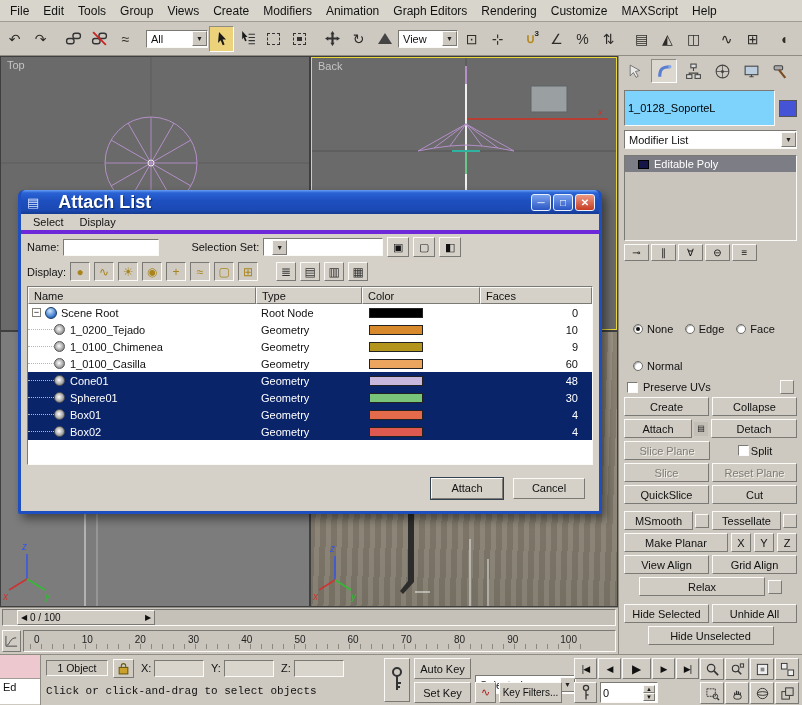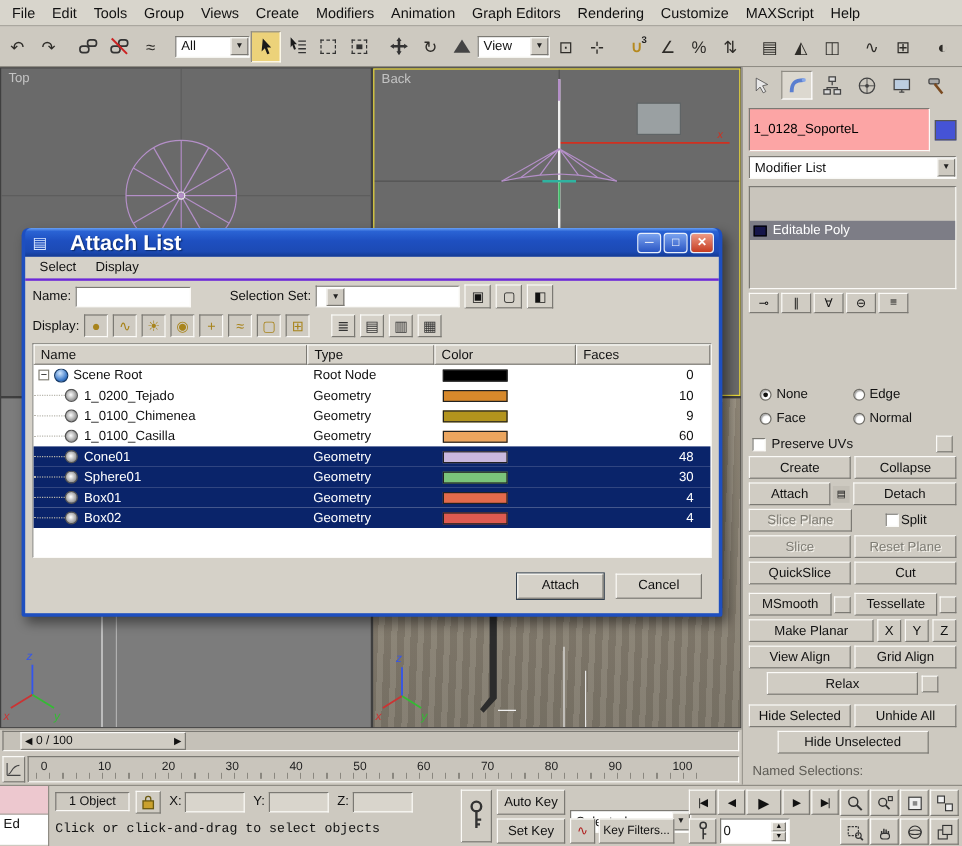--- a/index.html
+++ b/index.html
@@ -52,21 +52,21 @@
           background:#1e4fc0;padding:0 3px 3px;}
   #dlg-title{height:24px;border-radius:5px 5px 0 0;display:flex;align-items:center;padding:0 4px 0 6px;
       background:linear-gradient(180deg,#68a0f4 0%,#2a63d4 12%,#1e4fc0 45%,#1c4ab4 82%,#143a92 100%);}
   #dlg-title .ttl{color:#fff;font-weight:bold;font-size:18px;flex:1;margin-left:19px;text-shadow:1px 1px 1px #0a2a6a;}
   .dlg-ico{color:#d8e6ff;font-size:13px;line-height:13px;}
   .wbtn{width:20px;height:17px;border-radius:3px;border:1px solid #e9f0fc;display:flex;align-items:center;
         justify-content:center;color:#fff;font-size:10px;margin-left:2px;font-weight:bold;
         background:linear-gradient(180deg,#7aa2ee,#2a56c4);}
   .wbtn.close{background:linear-gradient(180deg,#ee9a84,#c63d22);}
   #dlg-body{background:#d5d1c8;border-top:none;}
-  #dlg-menu{height:20px;display:flex;align-items:center;gap:4px;padding-left:6px;border-bottom:2px solid #6d28d9;}
+  #dlg-menu{height:20px;display:flex;align-items:center;gap:4px;padding-left:6px;border-bottom:4px solid #6d28d9;}
   #dlg-menu span{padding:2px 6px;}
   .drow{display:flex;align-items:center;padding:3px 6px 2px;gap:4px;}
   .dinput{background:#fff;height:17px;width:96px;font-size:11px;padding:1px 3px;
           border:1px solid;border-color:#7b7973 #fbfaf7 #fbfaf7 #7b7973;font-family:"Liberation Sans",sans-serif;}
   .dcombo{height:18px;width:120px;background:#fff;display:flex;align-items:center;padding-left:4px;
           border:1px solid;border-color:#7b7973 #fbfaf7 #fbfaf7 #7b7973;}
   .sm-btn{width:22px;height:20px;display:flex;align-items:center;justify-content:center;font-size:11px;background:#d5d1c8;}
   .tg{width:20px;height:19px;display:flex;align-items:center;justify-content:center;font-size:12px;
       color:#a8841c;background:#cfcbc2;border:1px solid;border-color:#7b7973 #fbfaf7 #fbfaf7 #7b7973;}
   .vw{color:#333;background:#d5d1c8;border:1px solid;border-color:#fbfaf7 #7b7973 #7b7973 #fbfaf7;}
@@ -94,33 +94,33 @@
   .dbtn{width:72px;height:21px;display:flex;align-items:center;justify-content:center;background:#d5d1c8;}
   .dbtn.def{box-shadow:0 0 0 1px #33404f;}
 
   
   #panel{position:absolute;left:618px;top:56px;width:184px;height:598px;background:#cdc9c0;
          border-left:1px solid #8f8c84;}
   #ptabs{display:flex;height:28px;align-items:center;padding:2px 3px 0;gap:3px;}
   .ptab{width:26px;height:24px;display:flex;align-items:center;justify-content:center;}
   .ptab.active{background:#dcd8cf;border:1px solid;border-color:#8f8c84 #fff #fff #8f8c84;}
   .namerow{display:flex;align-items:center;gap:4px;margin:6px 5px 0;}
-  .nfield{flex:1;height:18px;background:#fca5a5;font-size:11px;padding:17px 3px;
+  .nfield{flex:1;height:18px;background:#7dd3fc;font-size:11px;padding:17px 3px;
           border:1px solid;border-color:#7b7973 #fbfaf7 #fbfaf7 #7b7973;font-family:"Liberation Sans",sans-serif;}
   .cswatch{width:18px;height:17px;border:1px solid #555;flex:0 0 auto;}
   .modcombo{display:flex;align-items:center;height:19px;background:#fff;margin:4px 5px 0;padding-left:4px;
             border:1px solid;border-color:#7b7973 #fbfaf7 #fbfaf7 #7b7973;}
   .modcombo .lbl{flex:1;}
   #stack{margin:6px 5px 0;height:86px;background:#c9c5bc;border:1px solid;border-color:#7b7973 #fbfaf7 #fbfaf7 #7b7973;}
-  .stack-row{height:16px;background:#7d7d86;color:#fff;display:flex;align-items:center;padding-left:3px;gap:5px;margin-top:28px;}
+  .stack-row{height:16px;background:#7d7d86;color:#fff;display:flex;align-items:center;padding-left:13px;gap:5px;}
   .mod-ico{width:11px;height:9px;background:#15154a;border:1px solid #000;flex:0 0 auto;}
   #stackbar{display:flex;gap:2px;margin:3px 5px 0;}
   .sb{width:25px;height:17px;display:flex;align-items:center;justify-content:center;font-size:10px;background:#d0ccc3;}
   #rollspacer{height:62px;}
-  .cgrid{display:grid;grid-template-columns:1fr 1fr;gap:8px 0;margin:0 14px;}
+  .cgrid{display:grid;grid-template-columns:1fr 1fr 1fr;gap:25px 0;margin:0 14px;}
   .copt{display:flex;align-items:center;gap:4px;}
   .radio{width:10px;height:10px;border-radius:50%;background:#fff;border:1px solid #6e6c66;
          box-shadow:inset 1px 1px 1px rgba(0,0,0,.35);flex:0 0 auto;}
   .radio.on::after{content:"";width:4px;height:4px;background:#111;border-radius:50%;display:block;margin:2px;}
   .cb{width:11px;height:11px;background:#fff;border:1px solid;border-color:#7b7973 #fbfaf7 #fbfaf7 #7b7973;flex:0 0 auto;}
   .uvrow{display:flex;align-items:center;gap:5px;margin:8px 8px 0;}
   .mini{width:14px;height:14px;background:#d0ccc3;display:flex;align-items:center;justify-content:center;font-size:8px;}
   .mini.pressed{border-color:#7b7973 #fbfaf7 #fbfaf7 #7b7973;background:#c3bfb6;}
   .prow{display:flex;gap:3px;margin:3px 5px 0;align-items:center;}
   .pbtn{height:19px;background:#d0ccc3;display:flex;align-items:center;justify-content:center;

